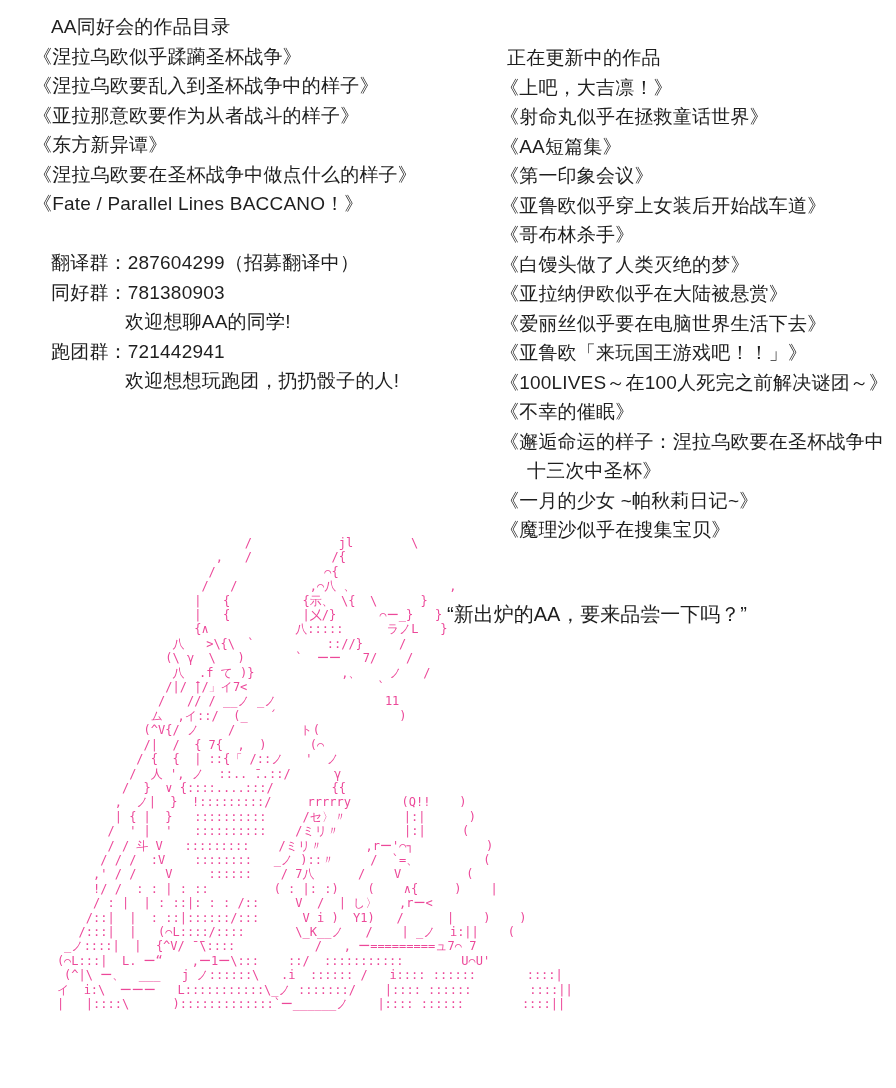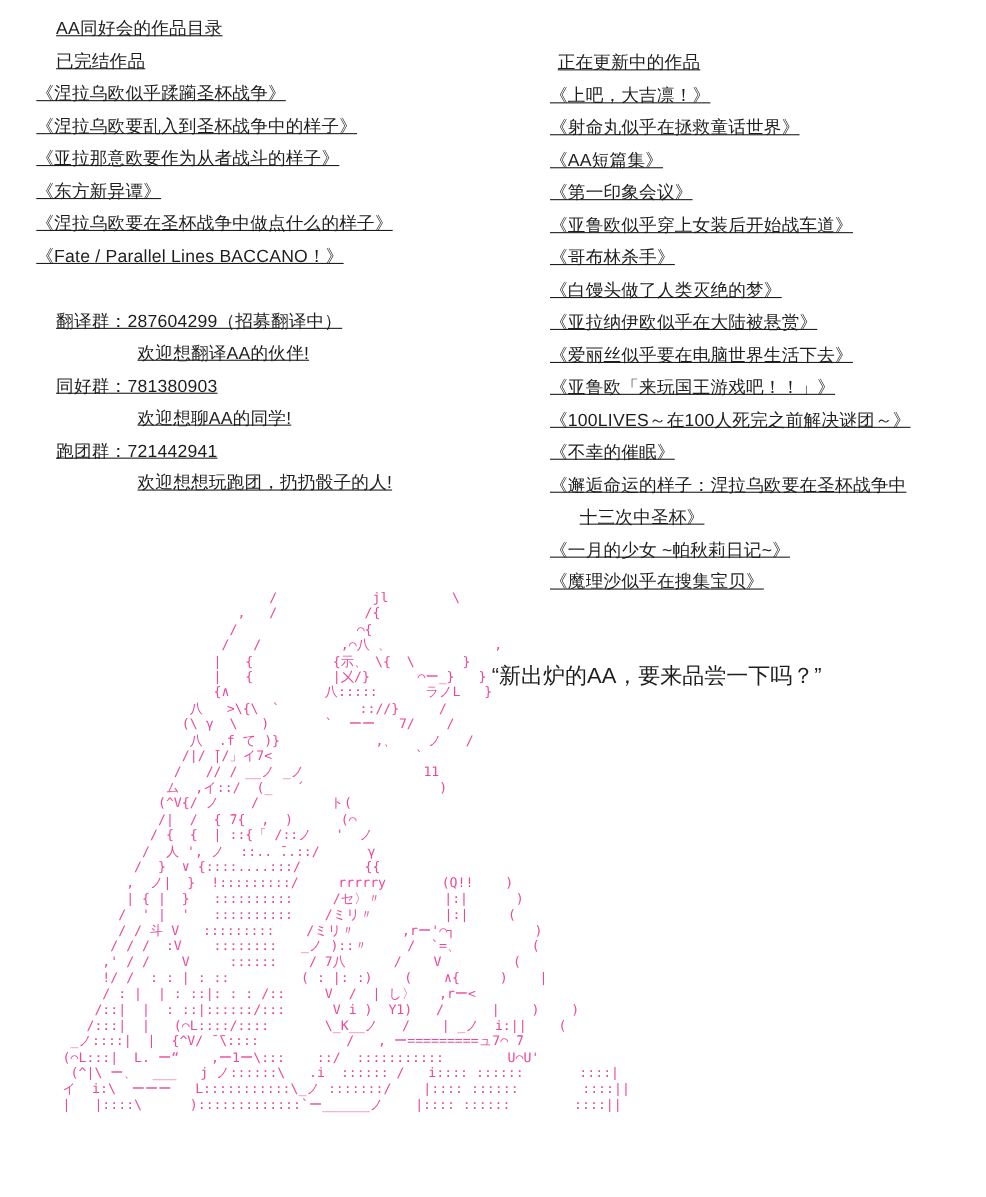--- a/index.html
+++ b/index.html
@@ -11,25 +11,24 @@
   .page {
     position: relative;
     width: 896px; height: 1088px;
     background: #ffffff;
     color: #1e1e1e;
     font-family: "Liberation Sans", "DejaVu Sans", sans-serif;
   }
   .col {
     position: absolute;
     top: 12px;
-    font-size: 16px;
+    font-size: 19px;
     line-height: 29.5px;
     white-space: nowrap;
     letter-spacing: 0.2px;
-    text-decoration: underline;
   }
   .col-left  { left: 33px; }
   .col-right { left: 500px; margin-top: 31px; }
   .line  { height: 29.5px; }
   .blank { height: 29.5px; }
   .offset { margin-left: 18px; }   
   .note   { margin-left: 92px; }   
   .r-title { margin-left: 7px; }   
   .indent  { margin-left: 27px; }  
   .quote {
@@ -49,30 +48,28 @@
     white-space: pre;
   }
 </style>
 </head>
 <body>
 
 <div class="page">
 
   <div class="col col-left">
     <div class="line offset">AA同好会的作品目录</div>
-    <div class="line offset">已完结作品</div>
     <div class="line">《涅拉乌欧似乎蹂躏圣杯战争》</div>
     <div class="line">《涅拉乌欧要乱入到圣杯战争中的样子》</div>
     <div class="line">《亚拉那意欧要作为从者战斗的样子》</div>
     <div class="line">《东方新异谭》</div>
     <div class="line">《涅拉乌欧要在圣杯战争中做点什么的样子》</div>
     <div class="line">《Fate / Parallel Lines BACCANO！》</div>
     <div class="line blank"></div>
     <div class="line offset">翻译群：287604299（招募翻译中）</div>
-    <div class="line note">欢迎想翻译AA的伙伴!</div>
     <div class="line offset">同好群：781380903</div>
     <div class="line note">欢迎想聊AA的同学!</div>
     <div class="line offset">跑团群：721442941</div>
     <div class="line note">欢迎想想玩跑团，扔扔骰子的人!</div>
   </div>
 
   <div class="col col-right">
     <div class="line r-title">正在更新中的作品</div>
     <div class="line">《上吧，大吉凛！》</div>
     <div class="line">《射命丸似乎在拯救童话世界》</div>

